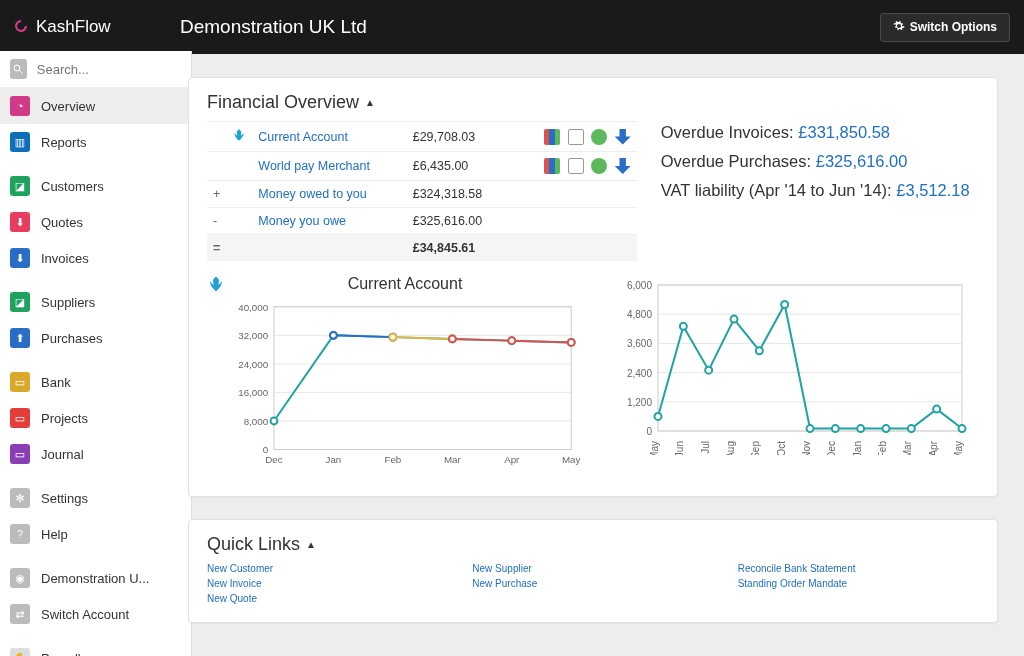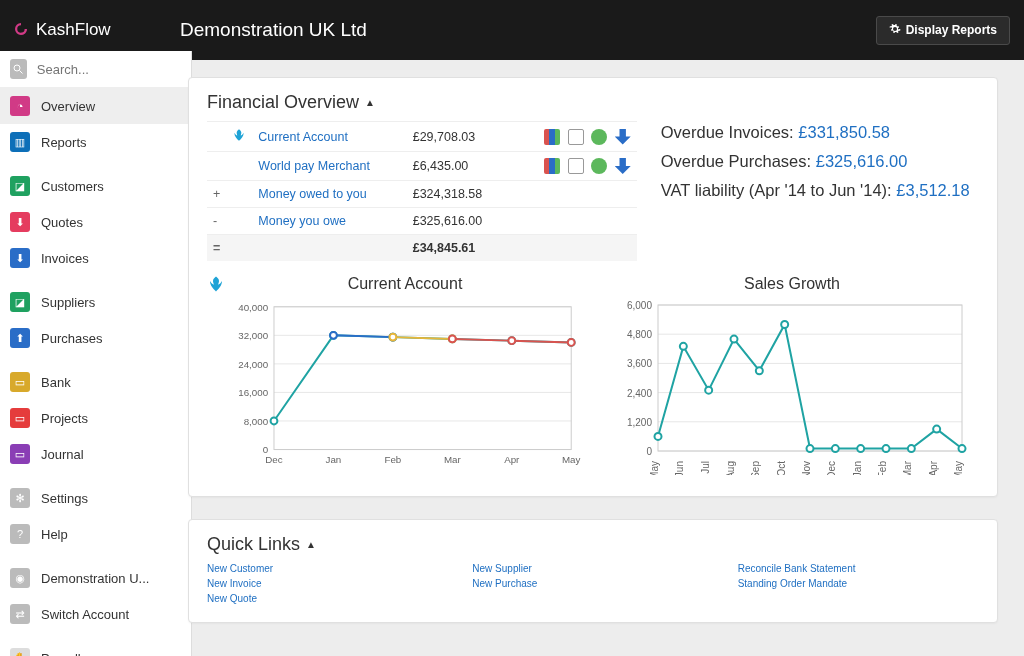--- a/index.html
+++ b/index.html
@@ -1,17 +1,17 @@
 <!DOCTYPE html>
 <html><head>
 <meta charset="utf-8">
 <style>
   * { box-sizing: border-box; margin: 0; padding: 0; }
   body { font-family: "Helvetica Neue", Arial, sans-serif; font-size: 13px; color: #333; background: #ededed; width: 1024px; height: 656px; overflow: hidden; }
-  .topbar { height: 60px; background: #1a1a1a; display: flex; align-items: center; color: #fff; }
+  .topbar { height: 54px; background: #1a1a1a; display: flex; align-items: center; color: #fff; }
   .logo-area { width: 162px; padding-left: 12px; display: flex; align-items: center; gap: 6px; }
   .logo-icon svg { width: 18px; height: 18px; }
   .brand { font-size: 17px; font-weight: 400; }
   .company { flex: 1; font-size: 19px; font-weight: 300; padding-left: 18px; }
   .display-btn { margin-right: 14px; background: #2b2b2b; border: 1px solid #4a4a4a; color: #fff; padding: 6px 12px; border-radius: 3px; font-size: 12px; font-weight: bold; display:flex; align-items:center; gap:5px; cursor:pointer; }
   .left { position: absolute; top: 51px; left: 0; width: 192px; height: 605px; background: #fff; border-right: 1px solid #ddd; }
   .search-row { display:flex; align-items:center; gap:10px; padding: 8px 10px; border-bottom: 1px solid #eee; }
   .search-row input { border:none; outline:none; font-size:13px; color:#888; width:100%; }
   .nav-item { display:flex; align-items:center; gap:11px; padding: 8px 10px; font-size: 13px; color:#333; cursor:pointer; }
   .nav-item.active { background:#eee; }
@@ -64,21 +64,21 @@
     </span>
     <span class="brand">KashFlow</span>
   </div>
   <div class="company">Demonstration UK Ltd</div>
   <button class="display-btn">
     <span>
       <svg width="12" height="12" viewBox="0 0 24 24">
           <path fill="#fff" d="M12 8a4 4 0 1 0 0 8 4 4 0 0 0 0-8zm9 4l2 1-1 3-2-1a9 9 0 0 1-2 2l1 2-3 1-1-2a9 9 0 0 1-3 0l-1 2-3-1 1-2a9 9 0 0 1-2-2l-2 1-1-3 2-1a9 9 0 0 1 0-3L1 9l1-3 2 1a9 9 0 0 1 2-2L5 3l3-1 1 2a9 9 0 0 1 3 0l1-2 3 1-1 2a9 9 0 0 1 2 2l2-1 1 3-2 1a9 9 0 0 1 0 3z"></path>
         </svg>
     </span>
-    <span>Display Reports</span>
+    <span>Switch Options</span>
   </button>
 </div>
 
 <div class="left">
   <div class="search-row">
     <span class="nav-icon ic-search">
       <svg width="12" height="12" viewBox="0 0 24 24">
           <circle cx="10" cy="10" r="6" fill="none" stroke="#fff" stroke-width="2"></circle>
           <line x1="15" y1="15" x2="21" y2="21" stroke="#fff" stroke-width="2"></line>
         </svg>
@@ -267,21 +267,20 @@
                 <circle cx="228.4" cy="42.849999999999994" r="3.5" fill="#fff" stroke="#e7b63a" stroke-width="2"></circle>
                 <path d="M228.4 42.849999999999994 L289.2 44.675 L350 46.5 " fill="none" stroke="#d9534f" stroke-width="2"></path>
                 <circle cx="228.4" cy="42.849999999999994" r="3.5" fill="#fff" stroke="#d9534f" stroke-width="2"></circle>
                 <circle cx="289.2" cy="44.675" r="3.5" fill="#fff" stroke="#d9534f" stroke-width="2"></circle>
                 <circle cx="350" cy="46.5" r="3.5" fill="#fff" stroke="#d9534f" stroke-width="2"></circle>
               </svg>
           </div>
         </div>
       </div>
       <div class="chart-box">
-        <div class="chart-title">Sales Growth</div>
         <svg class="chart" id="chart1" viewBox="0 0 360 180">
             <line x1="46" y1="156" x2="350" y2="156" stroke="#e6e6e6"></line>
             <text x="40" y="160" text-anchor="end" font-size="10" fill="#666">0</text>
             <line x1="46" y1="126.8" x2="350" y2="126.8" stroke="#e6e6e6"></line>
             <text x="40" y="130.8" text-anchor="end" font-size="10" fill="#666">1,200</text>
             <line x1="46" y1="97.6" x2="350" y2="97.6" stroke="#e6e6e6"></line>
             <text x="40" y="101.6" text-anchor="end" font-size="10" fill="#666">2,400</text>
             <line x1="46" y1="68.4" x2="350" y2="68.4" stroke="#e6e6e6"></line>
             <text x="40" y="72.4" text-anchor="end" font-size="10" fill="#666">3,600</text>
             <line x1="46" y1="39.2" x2="350" y2="39.2" stroke="#e6e6e6"></line>

